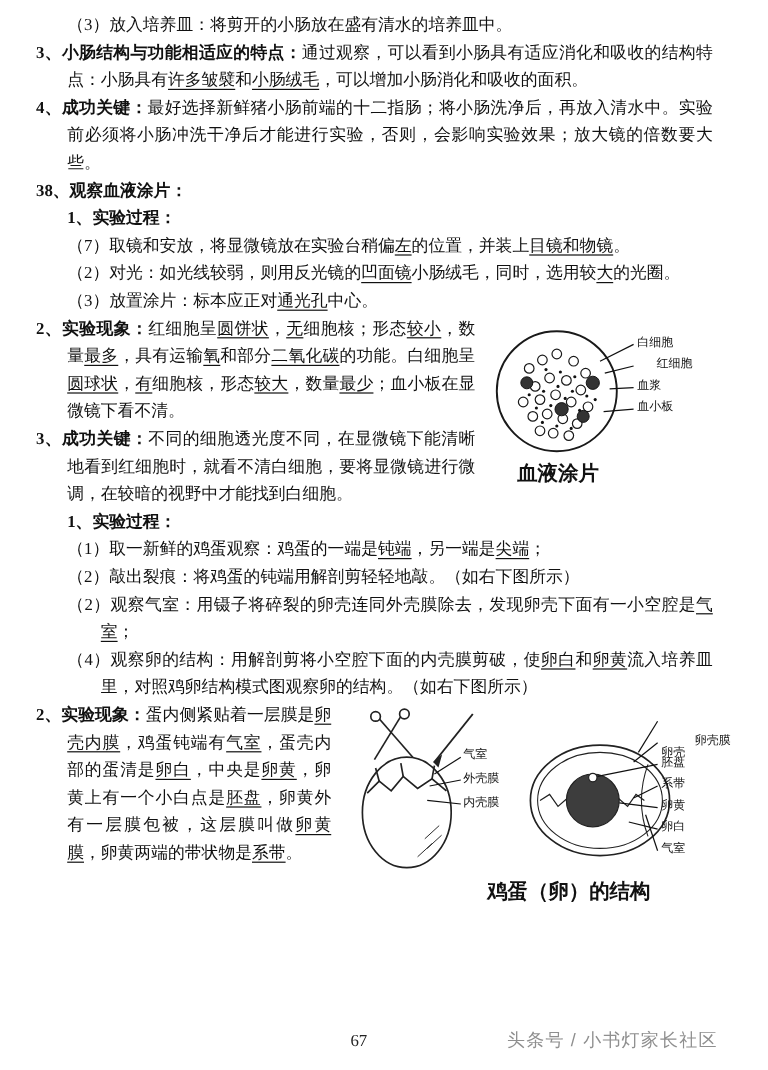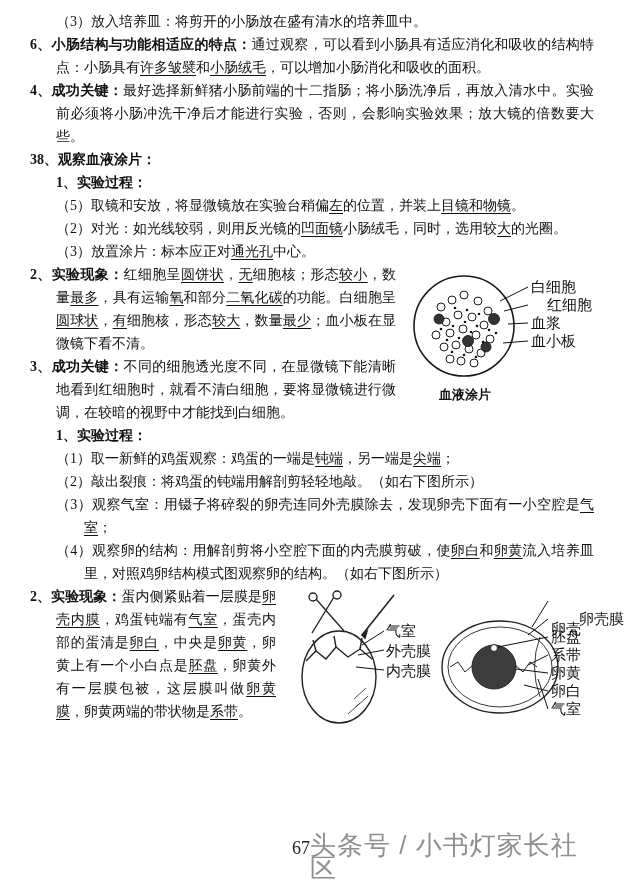--- a/index.html
+++ b/index.html
@@ -21,49 +21,49 @@
   .b{font-weight:bold;}
   .u{text-decoration:underline;text-underline-offset:3px;text-decoration-thickness:1px;}
   .wrapzone{position:relative;}
   .clear{clear:both;height:0;}
   figure{margin:0;}
   .fig-blood{float:right;width:188px;margin:4px 0 2px 10px;}
   .fig-egg{float:right;width:312px;margin:2px 0 2px 6px;}
   .fig-canvas{position:relative;}
   .flabel{
     position:absolute;
-    font-size:15px;line-height:12px;white-space:nowrap;
-    font-family:Liberation Serif, serif;color:#111;text-align:center;
+    font-size:10px;line-height:12px;white-space:nowrap;
+    font-family:Liberation Mono, monospace;color:#111;text-align:center;
   }
-  .fcap{font-weight:bold;font-size:13px;line-height:16px;margin-top:2px;text-align:center;}
+  .fcap{font-weight:bold;font-size:17px;line-height:16px;margin-top:2px;text-align:center;}
   .fcap.egg{text-align:right;padding-right:52px;}
   .footer{position:absolute;left:30px;right:26px;bottom:12px;display:flex;align-items:baseline;}
-  .pagenum{margin-left:262px;font-size:18px;color:#222;}
+  .pagenum{margin-left:262px;font-size:14px;color:#222;}
   .watermark{
-    margin-left:auto;color:#8f8f8f;font-size:26px;letter-spacing:1px;
+    margin-left:auto;color:#8f8f8f;font-size:15px;letter-spacing:1px;
     font-family:"Liberation Sans","DejaVu Sans",sans-serif;
   }
   svg{display:block;}
 </style>
 </head>
 <body>
 
 <div class="page">
 
   <div id="top">
       <p class="para sub"><span>（3）放入培养皿：将剪开的小肠放在盛有清水的培养皿中。</span></p>
-      <p class="para lead"><span class="b">6、小肠结构与功能相适应的特点：</span><span>通过观察，可以看到小肠具有适应消化和吸收的结构特点：小肠具有</span><span class="u">许多皱襞</span><span>和</span><span class="u">小肠绒毛</span><span>，可以增加小肠消化和吸收的面积。</span></p>
+      <p class="para lead"><span class="b">3、小肠结构与功能相适应的特点：</span><span>通过观察，可以看到小肠具有适应消化和吸收的结构特点：小肠具有</span><span class="u">许多皱襞</span><span>和</span><span class="u">小肠绒毛</span><span>，可以增加小肠消化和吸收的面积。</span></p>
       <p class="para lead"><span class="b">4、成功关键：</span><span>最好选择新鲜猪小肠前端的十二指肠；将小肠洗净后，再放入清水中。实验前必须将小肠冲洗干净后才能进行实验，否则，会影响实验效果；放大镜的倍数要大些。</span></p>
     </div>
 
   <div>
     <div id="s38a">
         <p class="para lead"><span class="b">38、观察血液涂片：</span></p>
         <p class="para sub"><span class="b">1、实验过程：</span></p>
-        <p class="para sub"><span>（5）取镜和安放，将显微镜放在实验台稍偏</span><span class="u">左</span><span>的位置，并装上</span><span class="u">目镜和物镜</span><span>。</span></p>
+        <p class="para sub"><span>（7）取镜和安放，将显微镜放在实验台稍偏</span><span class="u">左</span><span>的位置，并装上</span><span class="u">目镜和物镜</span><span>。</span></p>
         <p class="para sub"><span>（2）对光：如光线较弱，则用反光镜的</span><span class="u">凹面镜</span><span>小肠绒毛，同时，选用较</span><span class="u">大</span><span>的光圈。</span></p>
         <p class="para sub"><span>（3）放置涂片：标本应正对</span><span class="u">通光孔</span><span>中心。</span></p>
       </div>
     <div class="wrapzone">
       <figure class="fig-blood">
         <div class="fig-canvas" style="width:188px;height:118px;">
           <svg width="188" height="118" viewBox="0 0 188 118">
             <g stroke="#1a1a1a" fill="#fff" stroke-width="1.6">
               <circle cx="58" cy="59" r="50"></circle>
             </g>
@@ -134,21 +134,21 @@
         </div>
       <div class="clear"></div>
     </div>
   </div>
 
   <div>
     <div id="s39a">
         <p class="para sub"><span class="b">1、实验过程：</span></p>
         <p class="para sub"><span>（1）取一新鲜的鸡蛋观察：鸡蛋的一端是</span><span class="u">钝端</span><span>，另一端是</span><span class="u">尖端</span><span>；</span></p>
         <p class="para sub"><span>（2）敲出裂痕：将鸡蛋的钝端用解剖剪轻轻地敲。（如右下图所示）</span></p>
-        <p class="para sub"><span>（3）观察气室：用镊子将碎裂的卵壳连同外壳膜除去，发现卵壳下面有一小空腔是</span><span class="u">气室</span><span>；</span></p>
+        <p class="para sub"><span>（2）观察气室：用镊子将碎裂的卵壳连同外壳膜除去，发现卵壳下面有一小空腔是</span><span class="u">气室</span><span>；</span></p>
         <p class="para sub"><span>（4）观察卵的结构：用解剖剪将小空腔下面的内壳膜剪破，使</span><span class="u">卵白</span><span>和</span><span class="u">卵黄</span><span>流入培养皿里，对照鸡卵结构模式图观察卵的结构。（如右下图所示）</span></p>
       </div>
     <div class="wrapzone">
       <figure class="fig-egg">
         <div class="fig-canvas" style="width:312px;height:146px;">
           <svg width="312" height="146" viewBox="0 0 312 146">
             <g stroke="#222" fill="none" stroke-width="1.4">
               <line x1="34" y1="12" x2="62" y2="44"></line>
               <line x1="52" y1="10" x2="30" y2="46"></line>
               <circle cx="31" cy="10" r="4"></circle>
@@ -200,20 +200,21 @@
           <span class="flabel" style="left:104px;top:58px;">外壳膜</span>
           <span class="flabel" style="left:104px;top:78px;">内壳膜</span>
           <span class="flabel" style="left:269px;top:8px;margin-top:28px;">卵壳</span>
           <span class="flabel" style="left:269px;top:26px;margin-left:28px;">卵壳膜</span>
           <span class="flabel" style="left:269px;top:44px;">胚盘</span>
           <span class="flabel" style="left:269px;top:62px;">系带</span>
           <span class="flabel" style="left:269px;top:80px;">卵黄</span>
           <span class="flabel" style="left:269px;top:98px;">卵白</span>
           <span class="flabel" style="left:269px;top:116px;">气室</span>
         </div>
+        <figcaption class="fcap egg">鸡蛋（卵）的结构</figcaption>
       </figure>
       <div id="s39b">
           <p class="para lead"><span class="b">2、实验现象：</span><span>蛋内侧紧贴着一层膜是</span><span class="u">卵壳内膜</span><span>，鸡蛋钝端有</span><span class="u">气室</span><span>，蛋壳内部的蛋清是</span><span class="u">卵白</span><span>，中央是</span><span class="u">卵黄</span><span>，卵黄上有一个小白点是</span><span class="u">胚盘</span><span>，卵黄外有一层膜包被，这层膜叫做</span><span class="u">卵黄膜</span><span>，卵黄两端的带状物是</span><span class="u">系带</span><span>。</span></p>
         </div>
       <div class="clear"></div>
     </div>
   </div>
 
   <div class="footer">
     <span class="pagenum">67</span>

